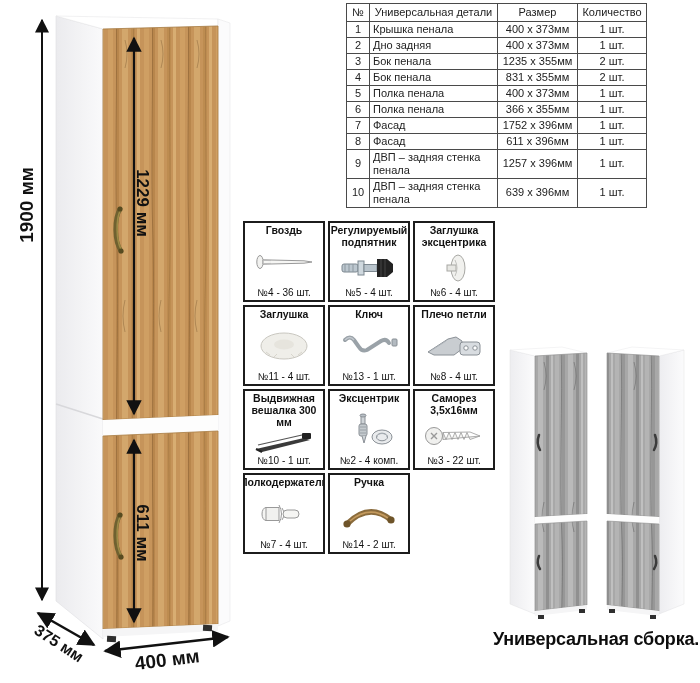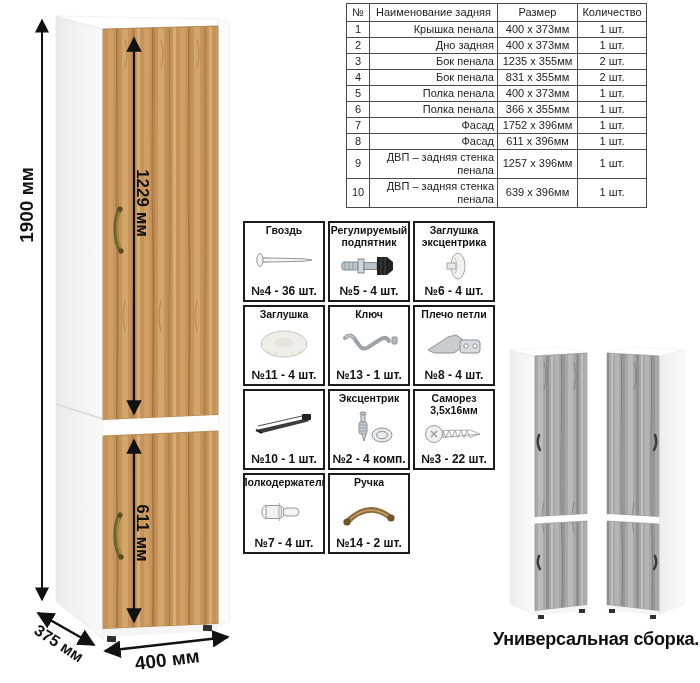--- a/index.html
+++ b/index.html
@@ -6,32 +6,32 @@
   .sheet{position:relative;width:700px;height:683px;background:#fff;overflow:hidden;
          font-family:"Liberation Sans",sans-serif;color:#1a1a1a;}
   svg text{font-family:"Liberation Sans",sans-serif;}
 
   
   .parts-table{position:absolute;left:346px;top:3px;width:300px;border-collapse:collapse;
                table-layout:fixed;font-size:11px;line-height:1.18;color:#222;}
   .parts-table th,.parts-table td{border:1px solid #4a4a4a;padding:1px 3px;vertical-align:middle;}
   .parts-table th{font-weight:normal;text-align:center;padding:2px 2px;}
   .parts-table td.c{text-align:center;}
-  .parts-table td.l{text-align:right;}
+  .parts-table td.l{text-align:left;}
   col.w-num{width:23px;}col.w-name{width:128px;}col.w-size{width:80px;}col.w-qty{width:69px;}
 
   
   .hw-grid{position:absolute;left:243px;top:221px;width:252px;display:grid;
            grid-template-columns:repeat(3,1fr);grid-auto-rows:81px;gap:3px;}
   .hw-cell{box-sizing:border-box;border:2px solid #1c1c1c;background:#fff;
            display:flex;flex-direction:column;align-items:center;justify-content:space-between;
            padding:2px 1px;overflow:hidden;}
   .hw-title{font-weight:700;font-size:10.5px;line-height:1.12;text-align:center;color:#111;}
   .hw-icon{flex:1;display:flex;align-items:center;justify-content:center;min-height:0;}
-  .hw-count{font-weight:700;font-size:12px;color:#111;white-space:nowrap;}
+  .hw-count{font-weight:400;font-size:10px;color:#111;white-space:nowrap;}
 
   
   .cabinet-svg{position:absolute;left:0;top:0;}
   .variants-svg{position:absolute;left:495px;top:342px;}
   .caption{position:absolute;left:490px;top:629px;width:212px;text-align:center;
            font-size:18px;font-weight:700;color:#0d0d0d;letter-spacing:-0.2px;}
 </style>
 </head>
 <body>
 
@@ -104,21 +104,21 @@
   <table class="parts-table">
     <colgroup>
         <col class="w-num">
         <col class="w-name">
         <col class="w-size">
         <col class="w-qty">
       </colgroup>
     <thead>
       <tr>
         <th>№</th>
-        <th>Наименование задняя</th>
+        <th>Универсальная детали</th>
         <th>Размер</th>
         <th>Количество</th>
       </tr>
     </thead>
     <tbody>
       <tr>
           <td class="c">1</td>
           <td class="l">Крышка пенала</td>
           <td class="c">400 x 373мм</td>
           <td class="c">1 шт.</td>
@@ -259,20 +259,21 @@
           <circle cx="44" cy="18" r="2.2" fill="#fff" stroke="#8a9096"></circle>
           <circle cx="53" cy="18" r="2.2" fill="#fff" stroke="#8a9096"></circle>
           <path d="M10 20 l14 -9" stroke="#aeb4ba"></path>
         </svg>
       </div>
       <div class="hw-count">№8 - 4 шт.</div>
     </div>
 
 
     <div class="hw-cell">
+      <div class="hw-title">Выдвижная вешалка 300 мм</div>
       <div class="hw-icon">
         <svg width="64" height="22" viewBox="0 0 64 22">
           <path d="M4 18 L52 7 l6 2 L10 21 z" fill="#3a3a3a"></path>
           <rect x="50" y="2" width="9" height="6" rx="1" fill="#222"></rect>
           <path d="M4 18 l6 3" stroke="#222" stroke-width="2"></path>
           <path d="M6 14 L50 4" stroke="#555" stroke-width="1.2" fill="none"></path>
         </svg>
       </div>
       <div class="hw-count">№10 - 1 шт.</div>
     </div>

